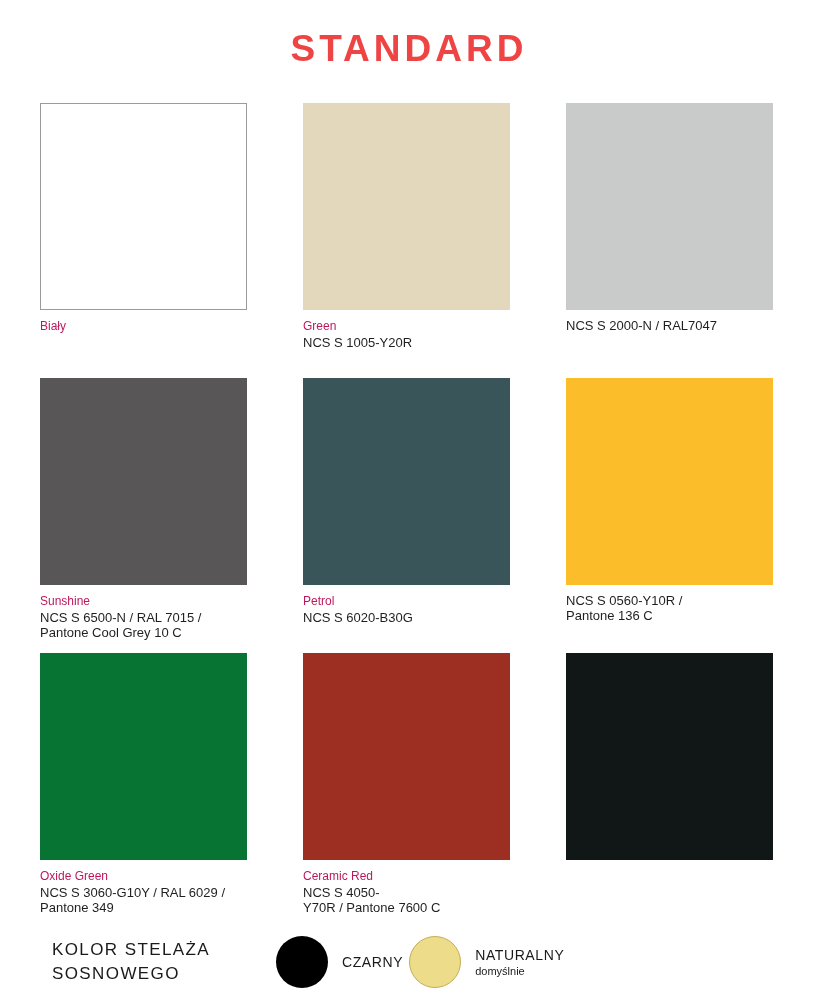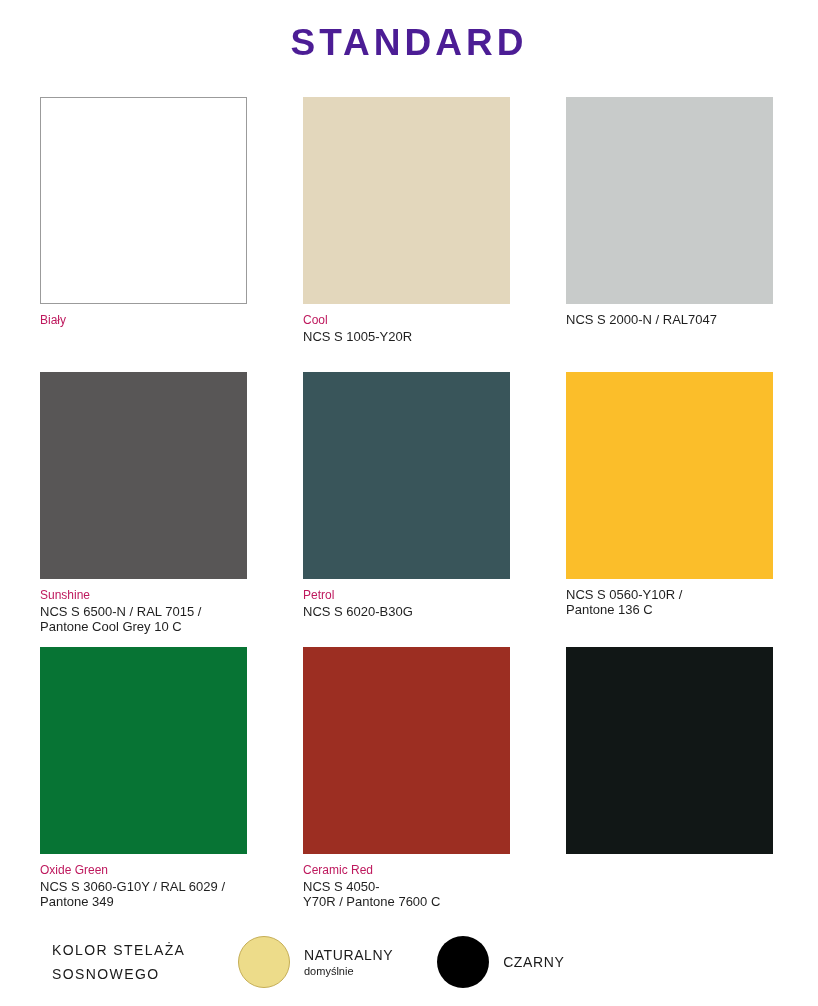--- a/index.html
+++ b/index.html
@@ -15,23 +15,23 @@
     position: relative;
     overflow: hidden;
   }
 
   
   .page-title {
     text-align: center;
     font-size: 37px;
     font-weight: bold;
     letter-spacing: 4px;
-    color: #4c1d95;
+    color: #ef4444;
     margin: 0;
-    padding-top: 24px;
+    padding-top: 30px;
     line-height: 1;
   }
 
   
   .swatch-grid {
     margin: 0;
     padding: 0 40px;
     padding-top: 36px;
     display: grid;
     grid-template-columns: repeat(3, 207px);
@@ -69,21 +69,21 @@
 
   
   .frame-section {
     position: absolute;
     left: 52px;
     bottom: 18px;
     display: flex;
     align-items: center;
   }
   .frame-heading {
-    font-size: 14px;
+    font-size: 17px;
     letter-spacing: 1.4px;
     line-height: 24px;
     color: #1a1a1a;
     white-space: pre-line;
     width: 180px;
   }
   .frame-option {
     display: flex;
     align-items: center;
   }
@@ -125,21 +125,21 @@
   <div class="swatch-cell">
     <div class="swatch-chip bordered" style="background: rgb(255, 255, 255);"></div>
     <div class="swatch-text">
       <div class="swatch-name">Biały</div>
       <div class="swatch-code"></div>
     </div>
   </div>
   <div class="swatch-cell">
     <div class="swatch-chip" style="background: rgb(227, 215, 188);"></div>
     <div class="swatch-text">
-      <div class="swatch-name">Cool</div>
+      <div class="swatch-name">Green</div>
       <div class="swatch-code">NCS S 1005-Y20R</div>
     </div>
   </div>
   <div class="swatch-cell">
     <div class="swatch-chip" style="background: rgb(200, 203, 202);"></div>
     <div class="swatch-text">
       <div class="swatch-code">NCS S 2000-N / RAL7047</div>
     </div>
   </div>
 
@@ -183,29 +183,29 @@
     </div>
   </div>
   <div class="swatch-cell">
     <div class="swatch-chip" style="background: rgb(17, 23, 22);"></div>
   </div>
 </div>
 
 <div class="frame-section">
   <div class="frame-heading">KOLOR STELAŻA
 SOSNOWEGO</div>
+
+  <div class="frame-option black">
+    <div class="frame-dot" style="background: rgb(0, 0, 0);"></div>
+    <div class="frame-labels">
+      <div class="frame-label">CZARNY</div>
+      <div class="frame-sublabel"></div>
+    </div>
+  </div>
 
   <div class="frame-option natural">
     <div class="frame-dot natural-dot" style="background: rgb(237, 220, 138);"></div>
     <div class="frame-labels">
       <div class="frame-label">NATURALNY</div>
       <div class="frame-sublabel">domyślnie</div>
     </div>
   </div>
-
-  <div class="frame-option black">
-    <div class="frame-dot" style="background: rgb(0, 0, 0);"></div>
-    <div class="frame-labels">
-      <div class="frame-label">CZARNY</div>
-      <div class="frame-sublabel"></div>
-    </div>
-  </div>
 </div>
 
 </body></html>

